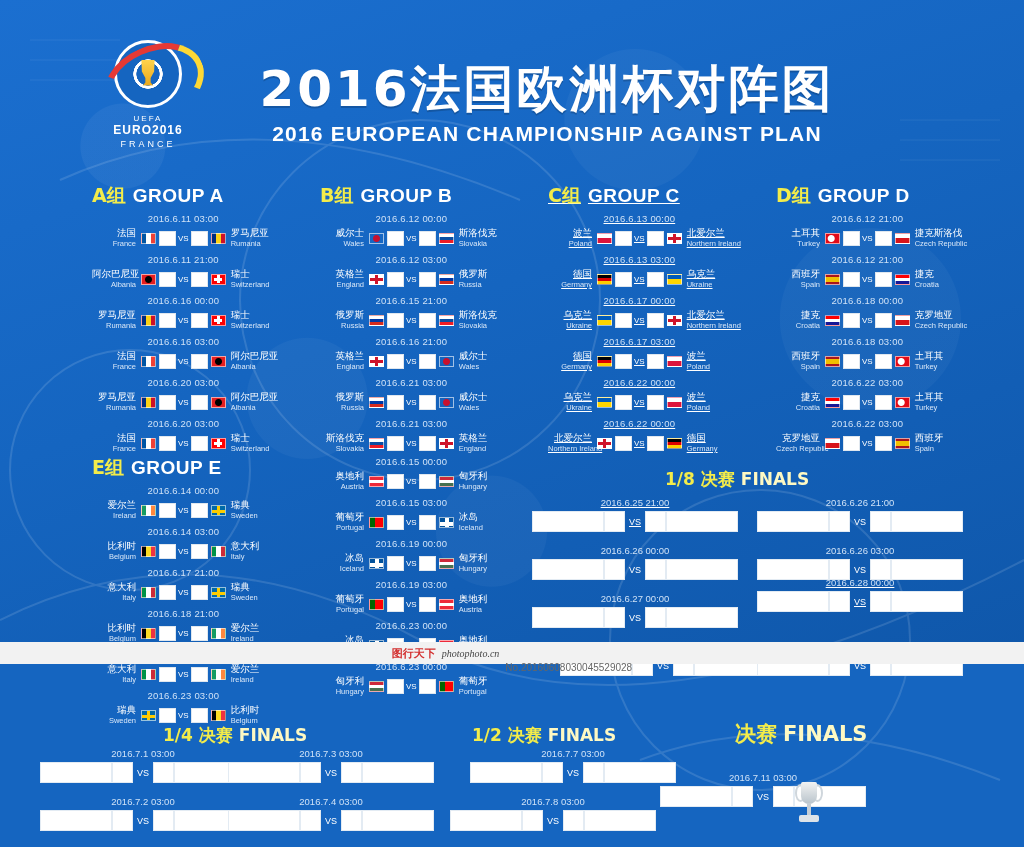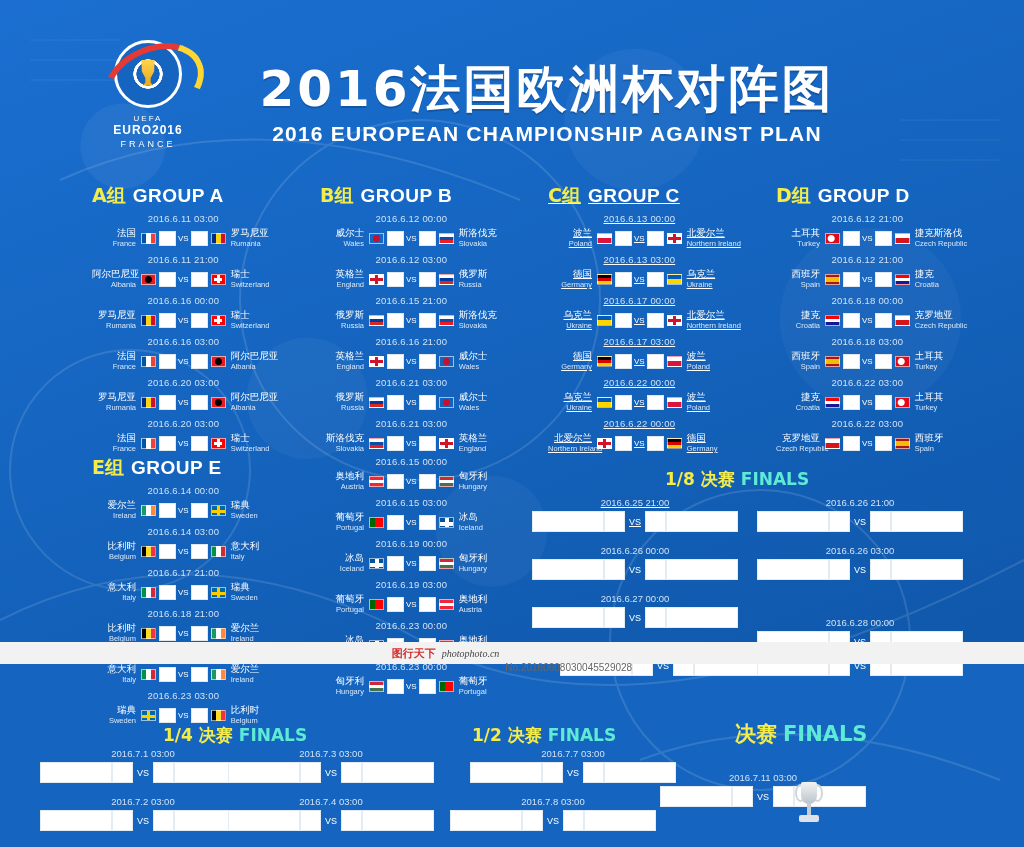--- a/index.html
+++ b/index.html
@@ -80,21 +80,21 @@
   .side.r{text-align:left;padding-left:3px;}
   .cn{font-size:9.5px;font-family:"DejaVu Sans",sans-serif;display:block;white-space:nowrap;}
   .en{font-size:7.5px;color:#d8e7f8;display:block;white-space:nowrap;}
   .flag{width:15px;height:11px;border:1px solid rgba(255,255,255,.6);box-sizing:border-box;margin:0 2px;flex:none;}
   .score{width:17px;height:15px;background:#fff;border:1px solid #dfe7ef;box-sizing:border-box;margin:0 1px;flex:none;}
   .vs{font-size:8px;color:#fff;margin:0 1px;flex:none;}
 
   
   .ko-title{position:absolute;font-family:"DejaVu Sans",sans-serif;}
   .ko-title .cnt{font-size:17px;font-weight:bold;color:#f3ec4a;}
-  .ko-title .ent{font-size:17px;font-weight:bold;color:#5eead4;margin-left:6px;}
+  .ko-title .ent{font-size:17px;font-weight:bold;color:#fef9c3;margin-left:6px;}
   .ko-match{position:absolute;}
   .ko-date{font-size:9.5px;color:#cfe2f7;text-align:center;margin-bottom:3px;}
   .ko-row{display:flex;align-items:center;justify-content:center;}
   .blank{height:21px;background:#fff;border:1px solid #e3ebf3;box-sizing:border-box;}
   .blank.w{width:72px;}
   .blank.s{width:21px;}
   .ko-vs{font-size:9px;color:#fff;margin:0 4px;}
 
   .trophy{position:absolute;left:795px;top:782px;width:28px;height:46px;}
   .trophy .cup{
@@ -874,21 +874,21 @@
       <div class="ko-match" style="left: 532px; top: 593px;">
         <div class="ko-date">2016.6.27 00:00</div>
         <div class="ko-row">
           <div class="blank w"></div>
           <div class="blank s"></div>
           <span class="ko-vs">VS</span>
           <div class="blank s"></div>
           <div class="blank w"></div>
         </div>
       </div>
-      <div class="ko-match" style="left: 757px; top: 617px;">
+      <div class="ko-match" style="left: 757px; top: 577px; text-decoration: underline;">
         <div class="ko-date">2016.6.28 00:00</div>
         <div class="ko-row">
           <div class="blank w"></div>
           <div class="blank s"></div>
           <span class="ko-vs">VS</span>
           <div class="blank s"></div>
           <div class="blank w"></div>
         </div>
       </div>
       <div class="ko-match" style="left: 560px; top: 641px;">

